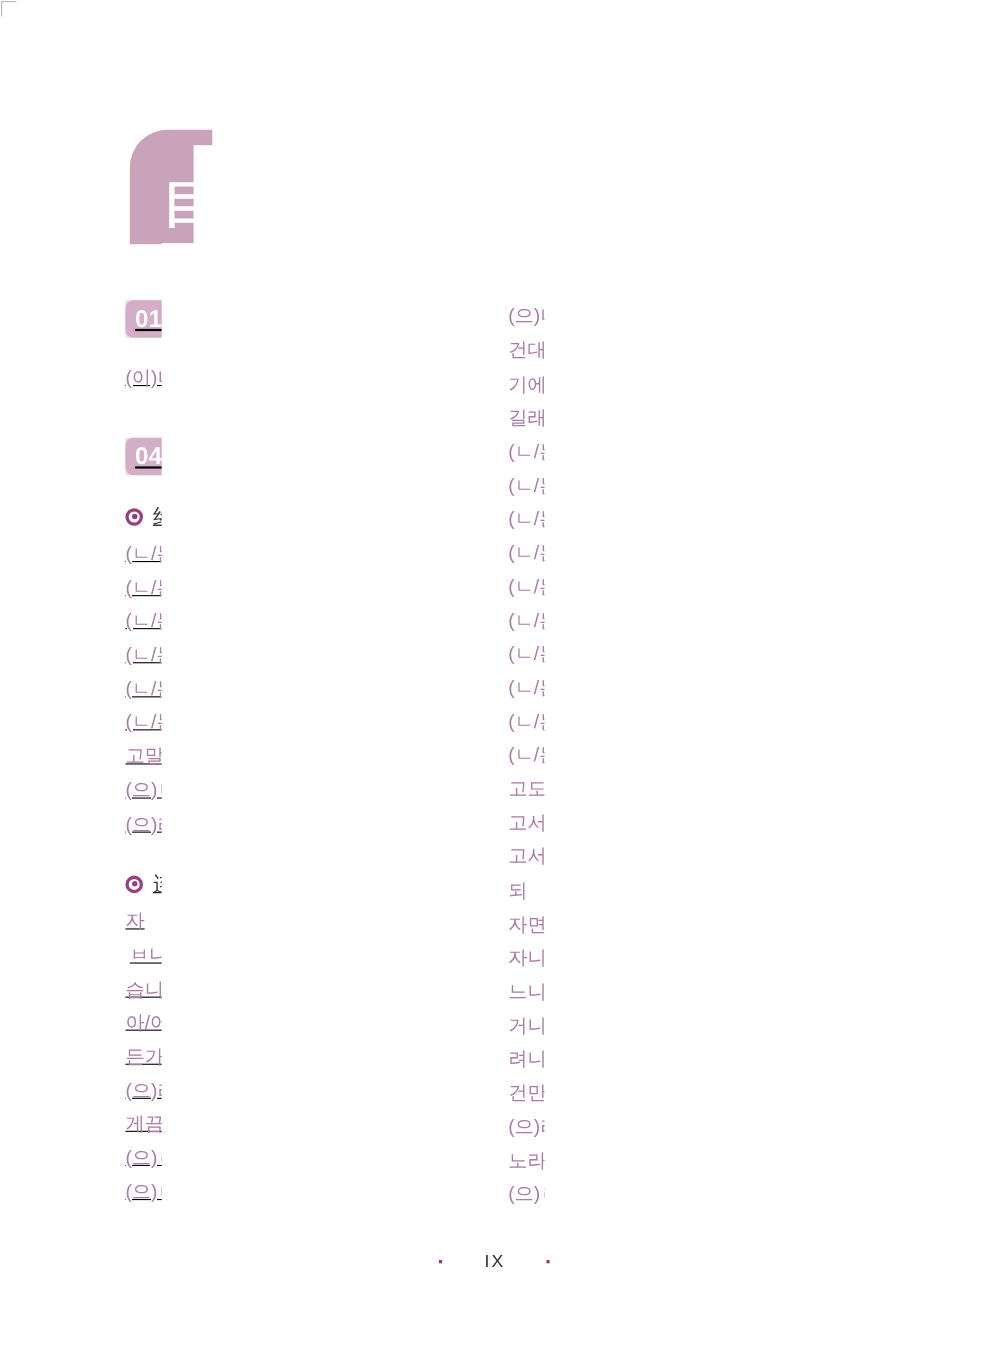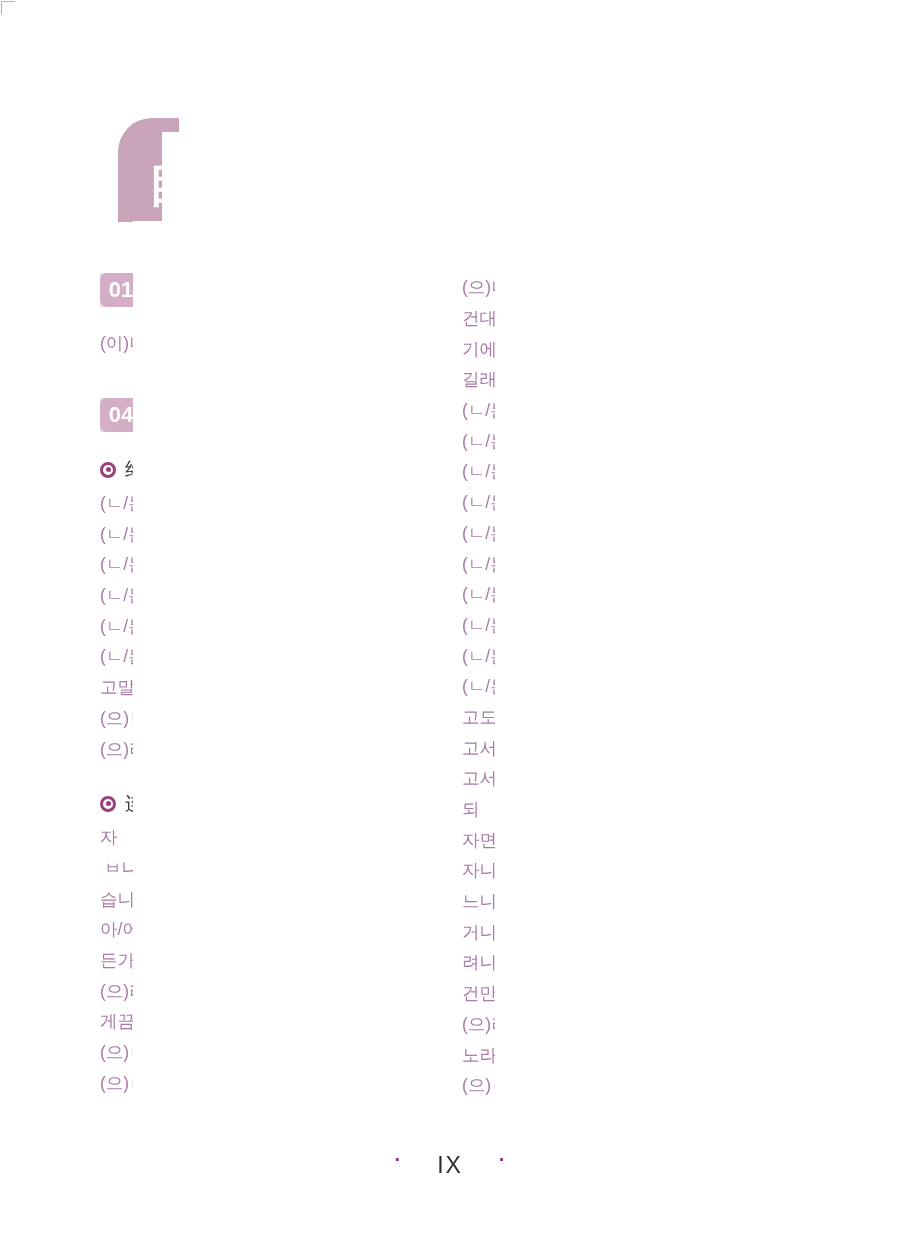--- a/index.html
+++ b/index.html
@@ -15,21 +15,21 @@
   
   .banner {
     position:absolute; left:118px; top:118px; width:664px; height:104px;
     background:var(--banner-bg); border-radius:34px 0 0 0;
     display:flex; align-items:flex-end; padding:0 0 14px 30px; box-sizing:border-box;
   }
   .banner-title { color:#ffffff; font-size:46px; font-weight:bold; letter-spacing:4px; line-height:1; }
 
   
   .col { position:absolute; display:flex; flex-direction:column; }
-  .col-left  { left:100px; top:273px; width:315px; }
+  .col-left  { left:114px; top:273px; width:315px;text-decoration:underline; }
   .col-right { left:462px; top:272px; width:320px; }
 
   
   .section-bar { height:34px; display:flex; align-items:stretch; background:var(--bar-bg); flex:none; }
   .bar-num {
     width:42px; background:var(--num-bg); border-radius:7px 0 0 7px;
     color:var(--num-text); font-size:22px; font-weight:bold;
     display:flex; align-items:center; justify-content:center; flex:none;
   }
   .bar-title { display:flex; align-items:center; margin-left:10px; color:var(--heading-text); font-size:21px; font-weight:bold; letter-spacing:1px; }
@@ -56,21 +56,21 @@
   }
   .bullseye::after { content:''; position:absolute; inset:2.5px; border-radius:50%; background:var(--bullet); }
 
   .gap { flex:none; }
 
   
   .footer {
     position:absolute; left:0; top:1138px; width:100%;
     display:flex; align-items:center; justify-content:center; gap:36px;
   }
-  .footer .pg { color:var(--footer-text); font-size:23px; letter-spacing:2px;margin-top:14px; }
+  .footer .pg { color:var(--footer-text); font-size:16px; letter-spacing:2px; }
   .footer .dot { color:var(--footer-dot); font-size:20px; font-weight:bold; line-height:1; }
 </style>
 </head>
 <body>
 
 <div class="page">
   <div class="corner tl"></div>
   <div class="corner br"></div>
 
   <div class="banner">

